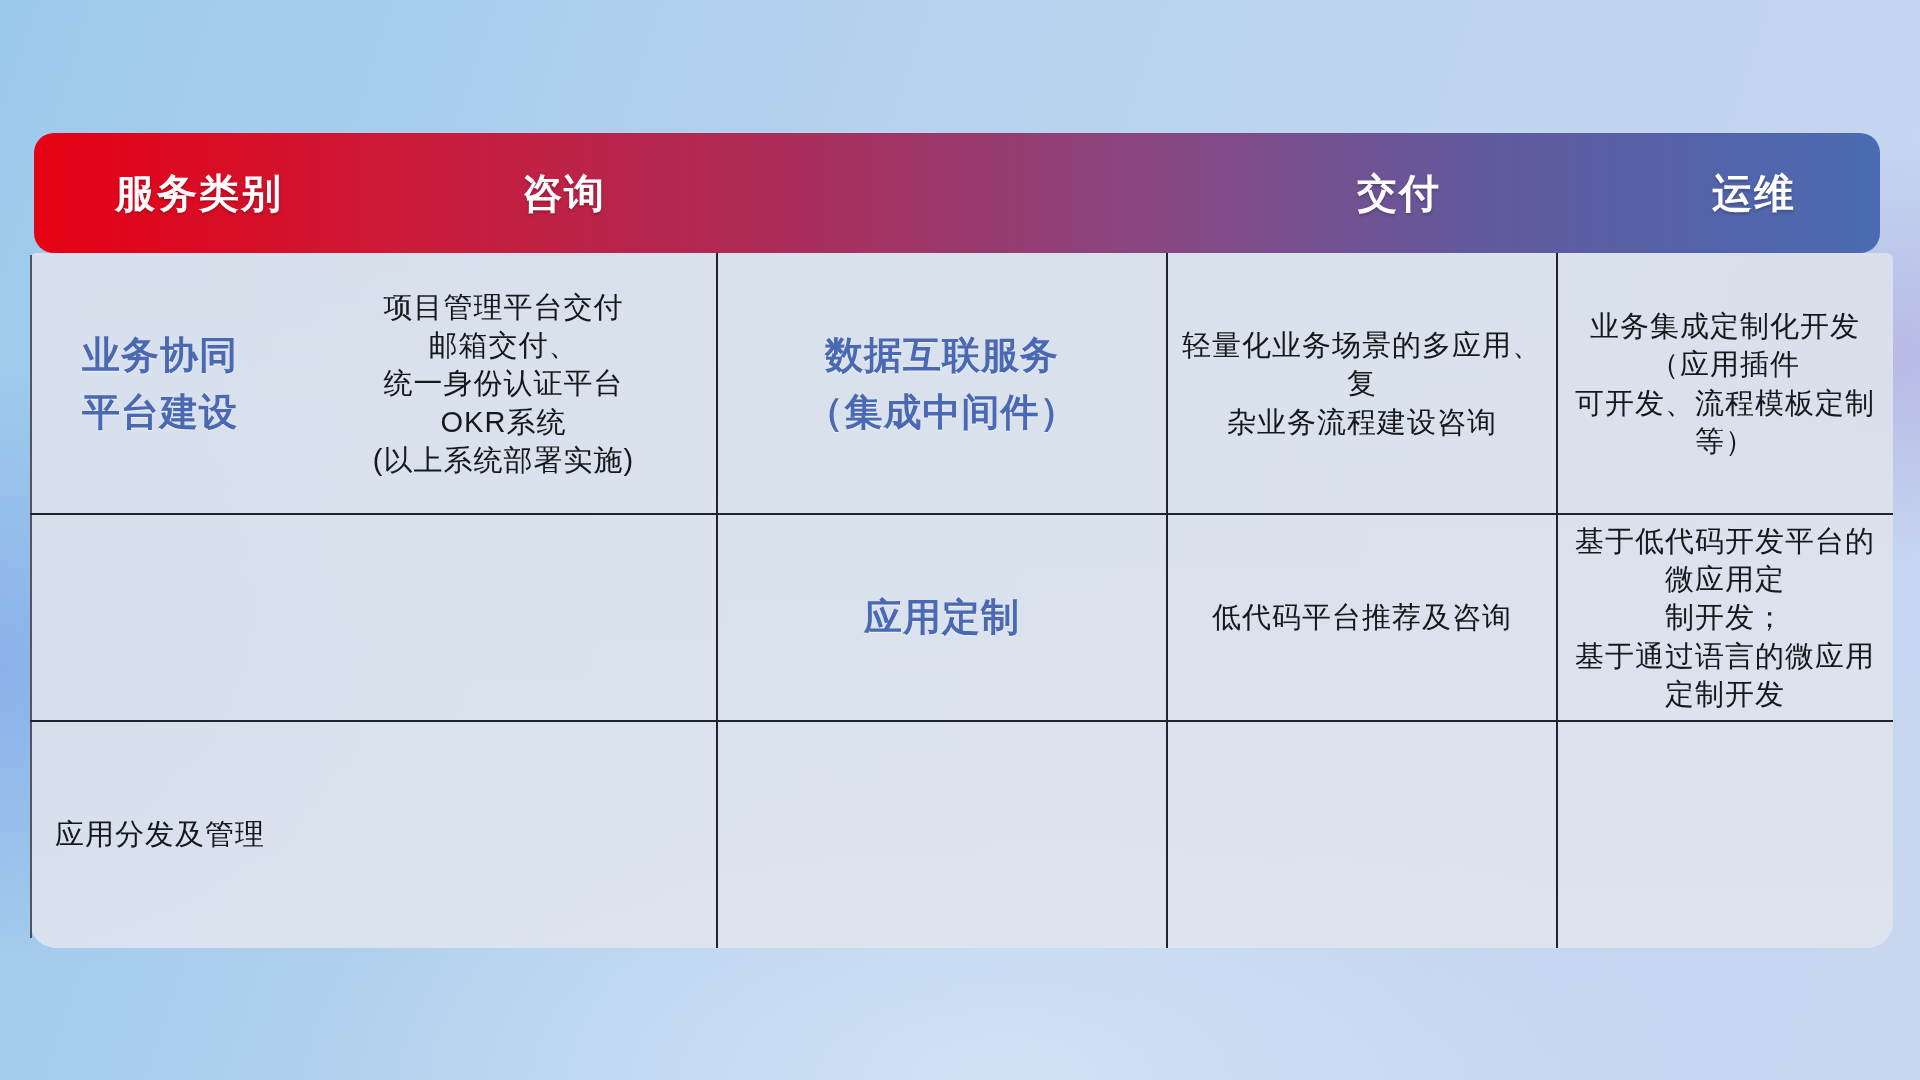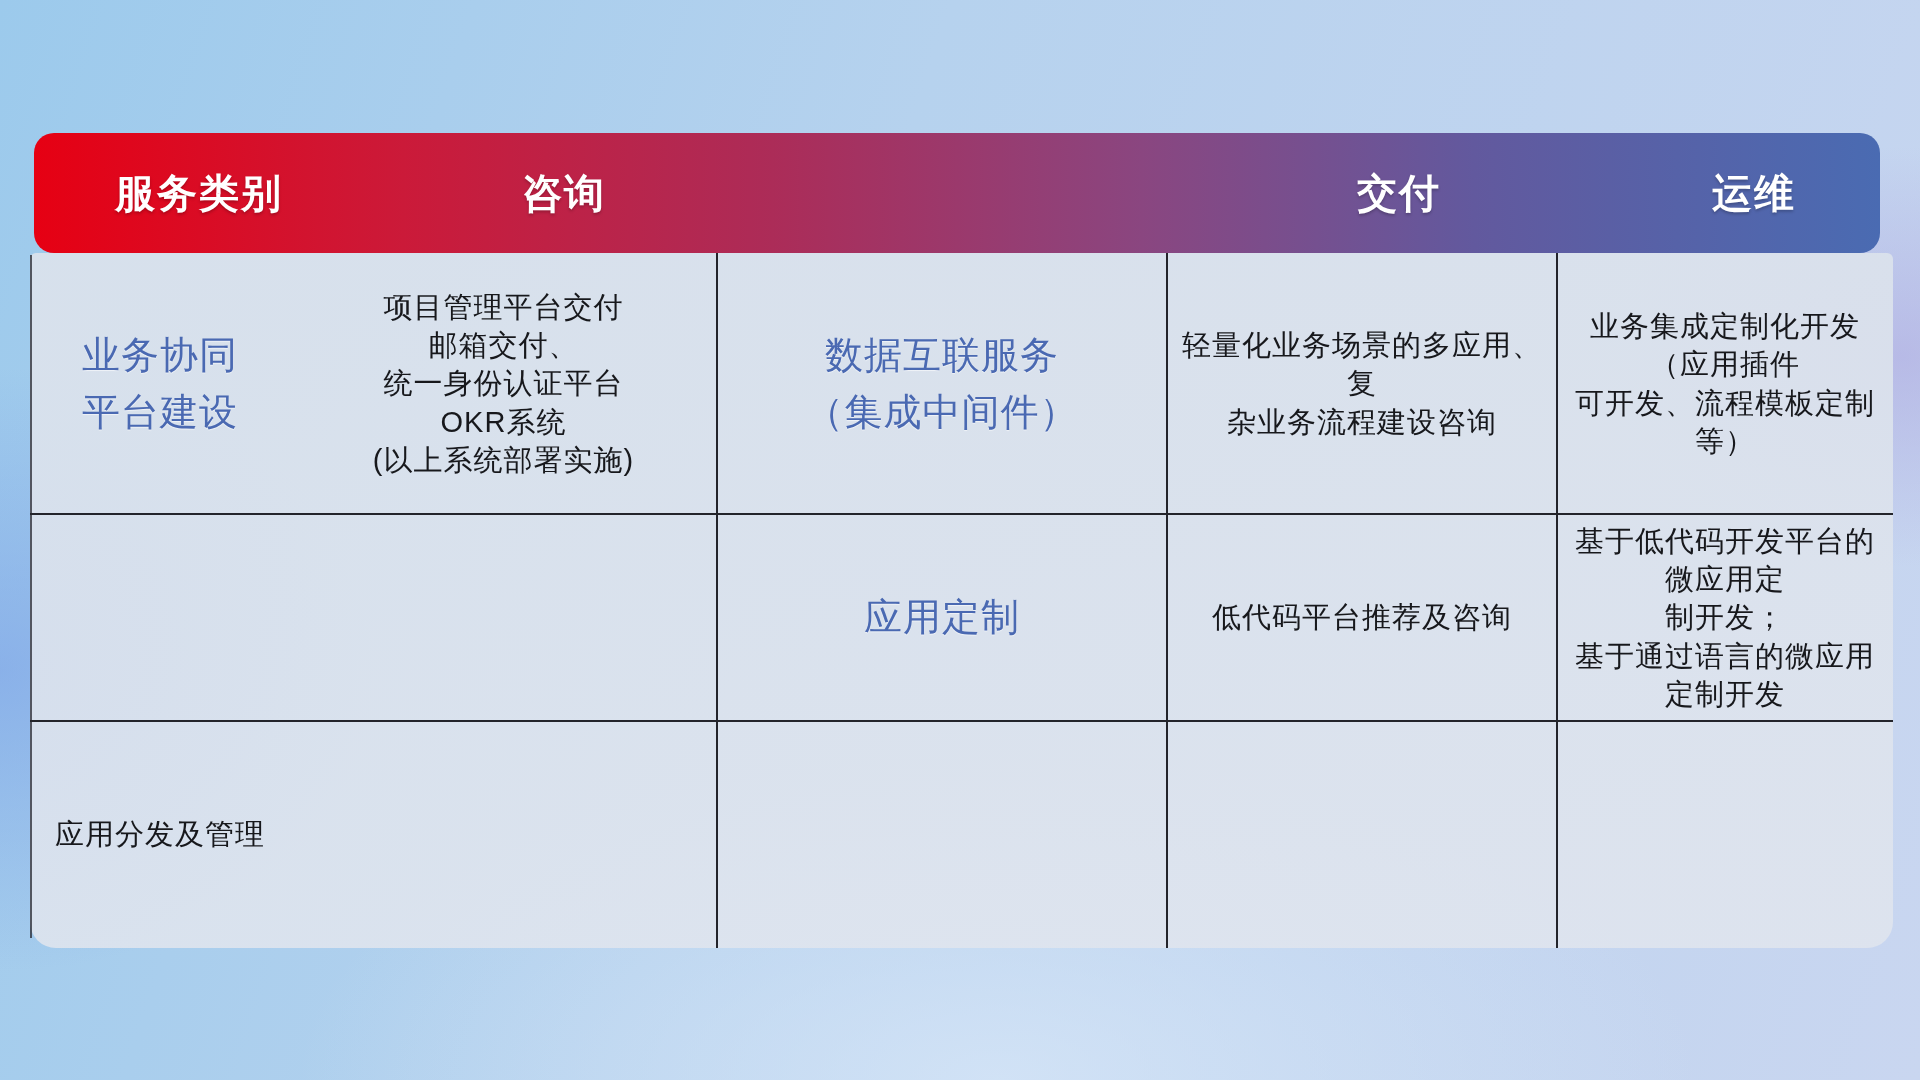--- a/index.html
+++ b/index.html
@@ -73,21 +73,21 @@
 
   .cell {
     display: flex; align-items: center; justify-content: center;
     text-align: center;
     white-space: pre-line;
     font-size: 29px; line-height: 1.32;
     color: #17181c; letter-spacing: 1px;
     padding: 21px 14px;
   }
   .cat {
-    font-size: 38px; font-weight: normal; line-height: 1.5;
+    font-size: 38px; font-weight: bold; line-height: 1.5;
     color: #4a69b2; letter-spacing: 1px;
     text-shadow: 0 1px 1px rgba(255,255,255,0.6);
   }
 </style>
 </head>
 <body>
 
 <div class="page-bg"></div>
 
 <div class="table-header">

